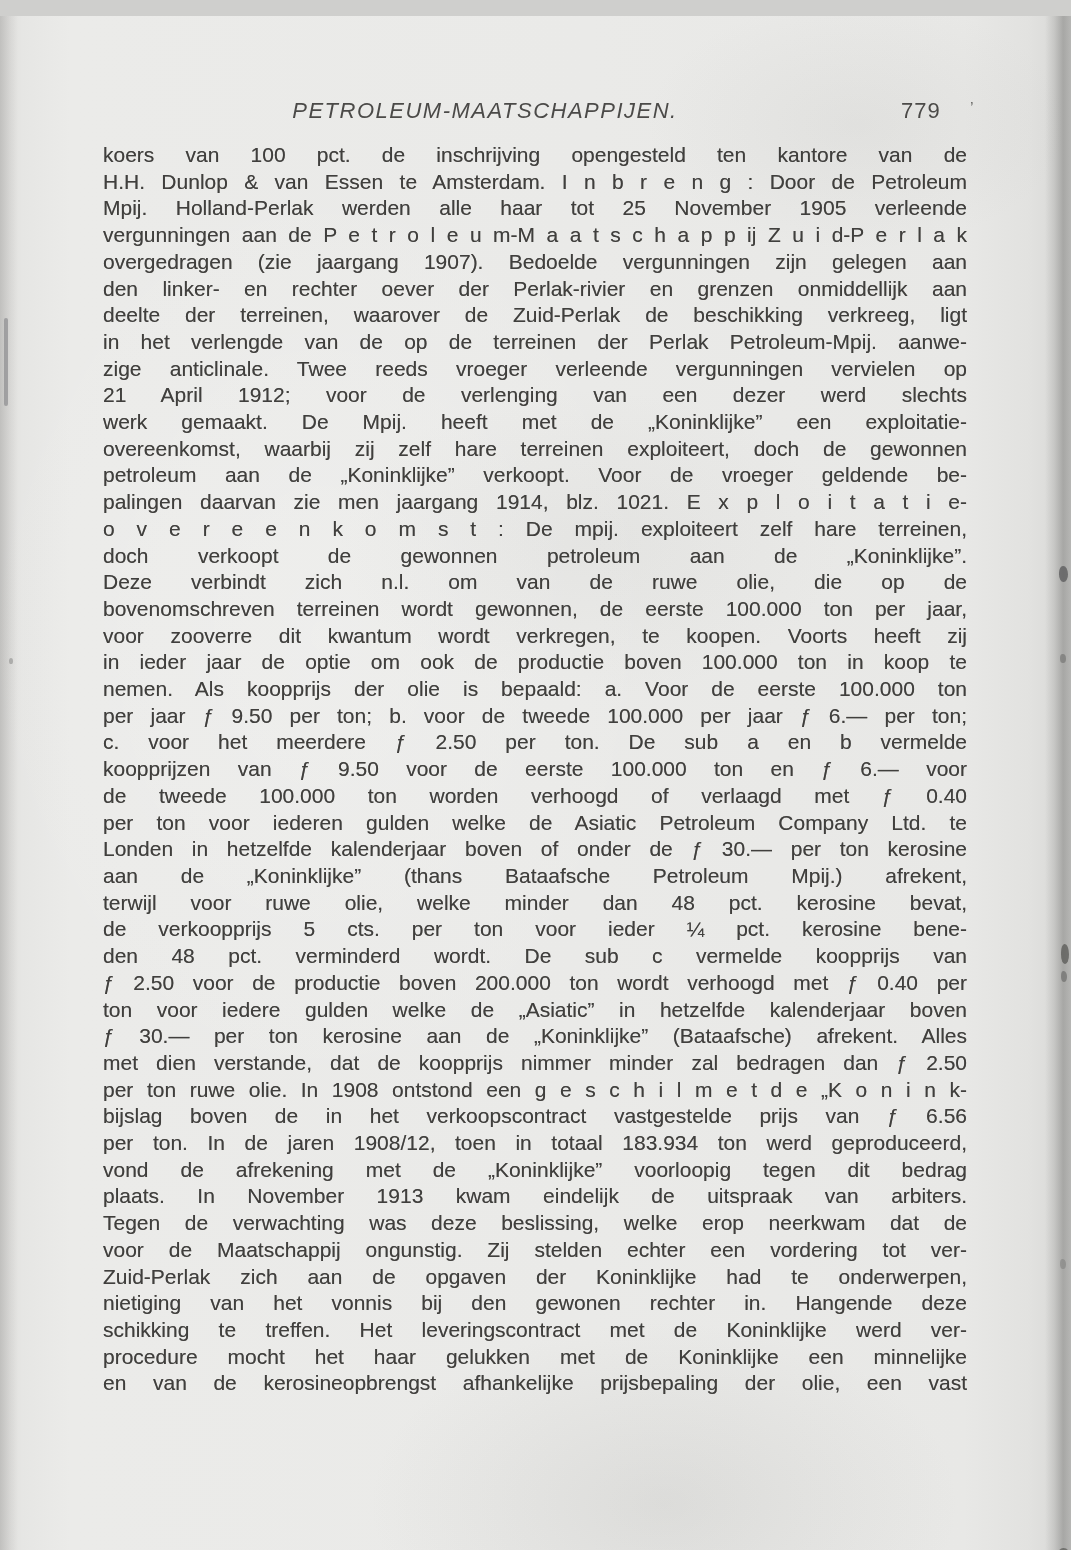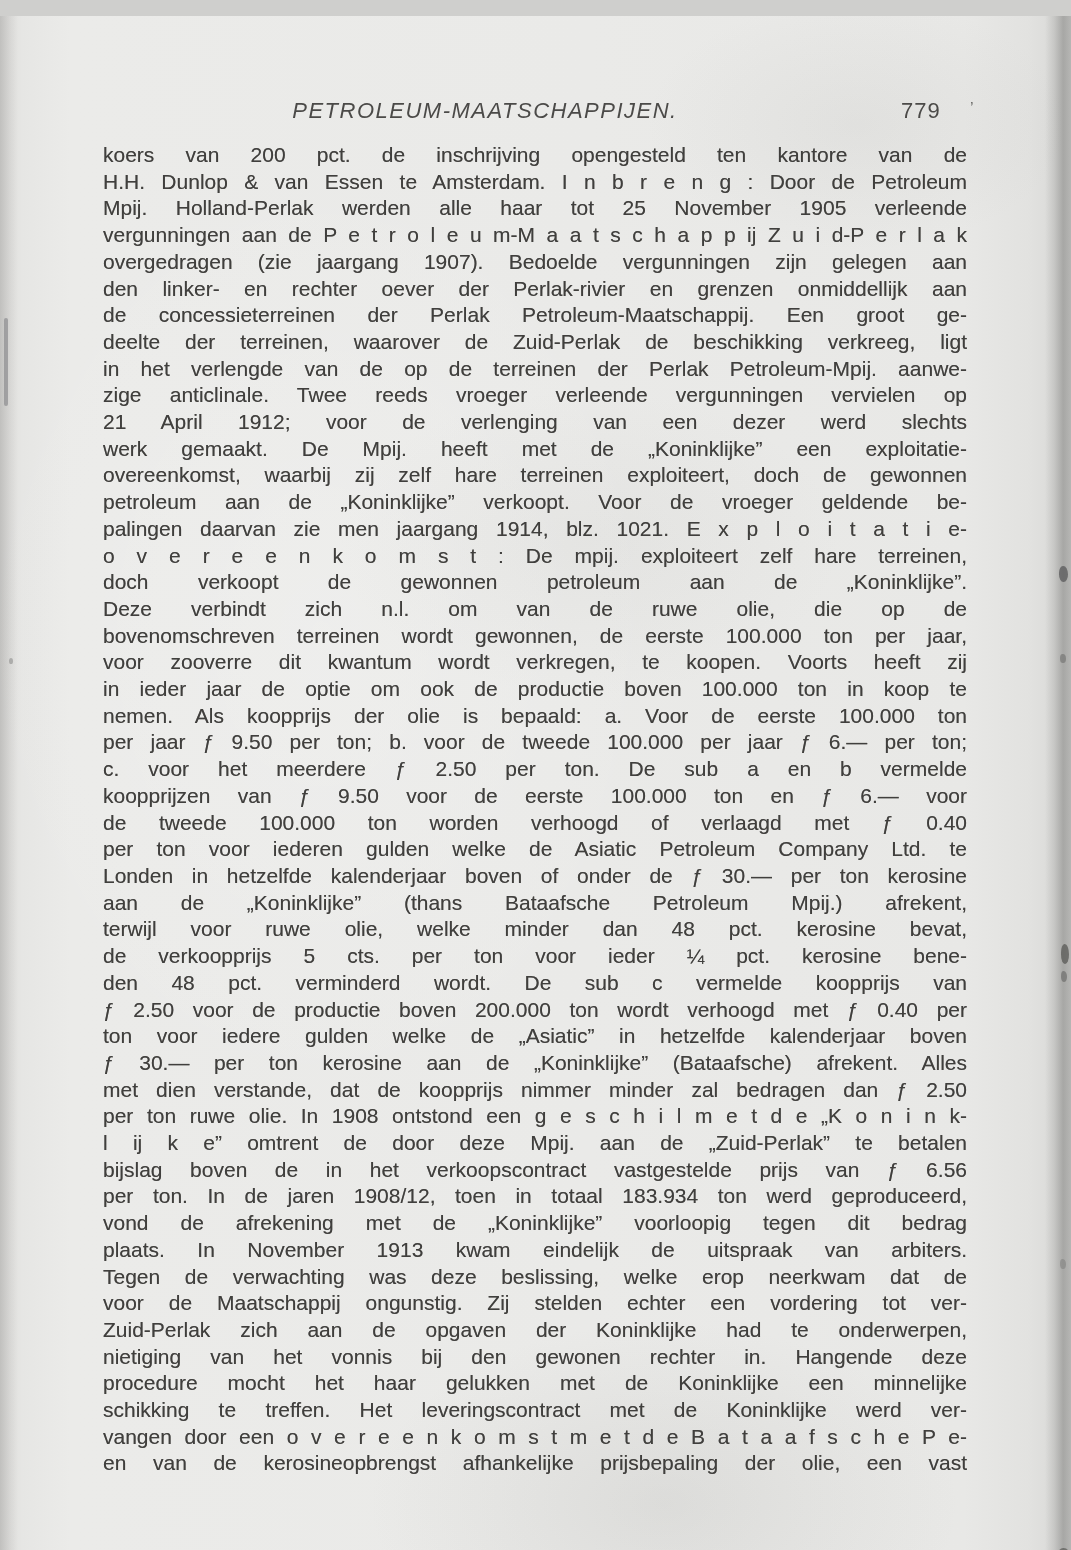--- a/index.html
+++ b/index.html
@@ -113,27 +113,26 @@
   <div class="speck" style="right:1px; top:1532px; width:12px; height:14px; background:#4c4c4a; opacity:.6;"></div>
   <div class="speck" style="left:9px; top:642px; width:4px; height:6px; background:#9a9a98; opacity:.7;"></div>
 
   <div class="header-title">PETROLEUM-MAATSCHAPPIJEN.</div>
 
   <div class="page-number">779</div>
 
   <div class="corner-mark">’</div>
 
   <div class="text-column">
-      <div class="line">koers van 200 pct. de inschrijving opengesteld ten kantore van de</div>
+      <div class="line">koers van 100 pct. de inschrijving opengesteld ten kantore van de</div>
       <div class="line">H.H. Dunlop &amp; van Essen te Amsterdam. I n b r e n g : Door de Petroleum</div>
       <div class="line">Mpij. Holland-Perlak werden alle haar tot 25 November 1905 verleende</div>
       <div class="line">vergunningen aan de P e t r o l e u m-M a a t s c h a p p ij Z u i d-P e r l a k</div>
       <div class="line">overgedragen (zie jaargang 1907). Bedoelde vergunningen zijn gelegen aan</div>
       <div class="line">den linker- en rechter oever der Perlak-rivier en grenzen onmiddellijk aan</div>
-      <div class="line">de concessieterreinen der Perlak Petroleum-Maatschappij. Een groot ge-</div>
       <div class="line">deelte der terreinen, waarover de Zuid-Perlak de beschikking verkreeg, ligt</div>
       <div class="line">in het verlengde van de op de terreinen der Perlak Petroleum-Mpij. aanwe-</div>
       <div class="line">zige anticlinale. Twee reeds vroeger verleende vergunningen vervielen op</div>
       <div class="line">21 April 1912; voor de verlenging van een dezer werd slechts</div>
       <div class="line">werk gemaakt. De Mpij. heeft met de „Koninklijke” een exploitatie-</div>
       <div class="line">overeenkomst, waarbij zij zelf hare terreinen exploiteert, doch de gewonnen</div>
       <div class="line">petroleum aan de „Koninklijke” verkoopt. Voor de vroeger geldende be-</div>
       <div class="line">palingen daarvan zie men jaargang 1914, blz. 1021. E x p l o i t a t i e-</div>
       <div class="line">o v e r e e n k o m s t : De mpij. exploiteert zelf hare terreinen,</div>
       <div class="line">doch verkoopt de gewonnen petroleum aan de „Koninklijke”.</div>
@@ -150,28 +149,26 @@
       <div class="line">Londen in hetzelfde kalenderjaar boven of onder de ƒ 30.— per ton kerosine</div>
       <div class="line">aan de „Koninklijke” (thans Bataafsche Petroleum Mpij.) afrekent,</div>
       <div class="line">terwijl voor ruwe olie, welke minder dan 48 pct. kerosine bevat,</div>
       <div class="line">de verkoopprijs 5 cts. per ton voor ieder ¼ pct. kerosine bene-</div>
       <div class="line">den 48 pct. verminderd wordt. De sub c vermelde koopprijs van</div>
       <div class="line">ƒ 2.50 voor de productie boven 200.000 ton wordt verhoogd met ƒ 0.40 per</div>
       <div class="line">ton voor iedere gulden welke de „Asiatic” in hetzelfde kalenderjaar boven</div>
       <div class="line">ƒ 30.— per ton kerosine aan de „Koninklijke” (Bataafsche) afrekent. Alles</div>
       <div class="line">met dien verstande, dat de koopprijs nimmer minder zal bedragen dan ƒ 2.50</div>
       <div class="line">per ton ruwe olie. In 1908 ontstond een g e s c h i l m e t d e „K o n i n k-</div>
-      <div class="line">l ij k e” omtrent de door deze Mpij. aan de „Zuid-Perlak” te betalen</div>
       <div class="line">bijslag boven de in het verkoopscontract vastgestelde prijs van ƒ 6.56</div>
       <div class="line">per ton. In de jaren 1908/12, toen in totaal 183.934 ton werd geproduceerd,</div>
       <div class="line">vond de afrekening met de „Koninklijke” voorloopig tegen dit bedrag</div>
       <div class="line">plaats. In November 1913 kwam eindelijk de uitspraak van arbiters.</div>
       <div class="line">Tegen de verwachting was deze beslissing, welke erop neerkwam dat de</div>
       <div class="line">voor de Maatschappij ongunstig. Zij stelden echter een vordering tot ver-</div>
       <div class="line">Zuid-Perlak zich aan de opgaven der Koninklijke had te onderwerpen,</div>
       <div class="line">nietiging van het vonnis bij den gewonen rechter in. Hangende deze</div>
+      <div class="line">schikking te treffen. Het leveringscontract met de Koninklijke werd ver-</div>
       <div class="line">procedure mocht het haar gelukken met de Koninklijke een minnelijke</div>
-      <div class="line">schikking te treffen. Het leveringscontract met de Koninklijke werd ver-</div>
-      <div class="line">vangen door een o v e r e e n k o m s t m e t d e B a t a a f s c h e P e-</div>
       <div class="line">en van de kerosineopbrengst afhankelijke prijsbepaling der olie, een vast</div>
     </div>
 
 </div>
 
 </body></html>

